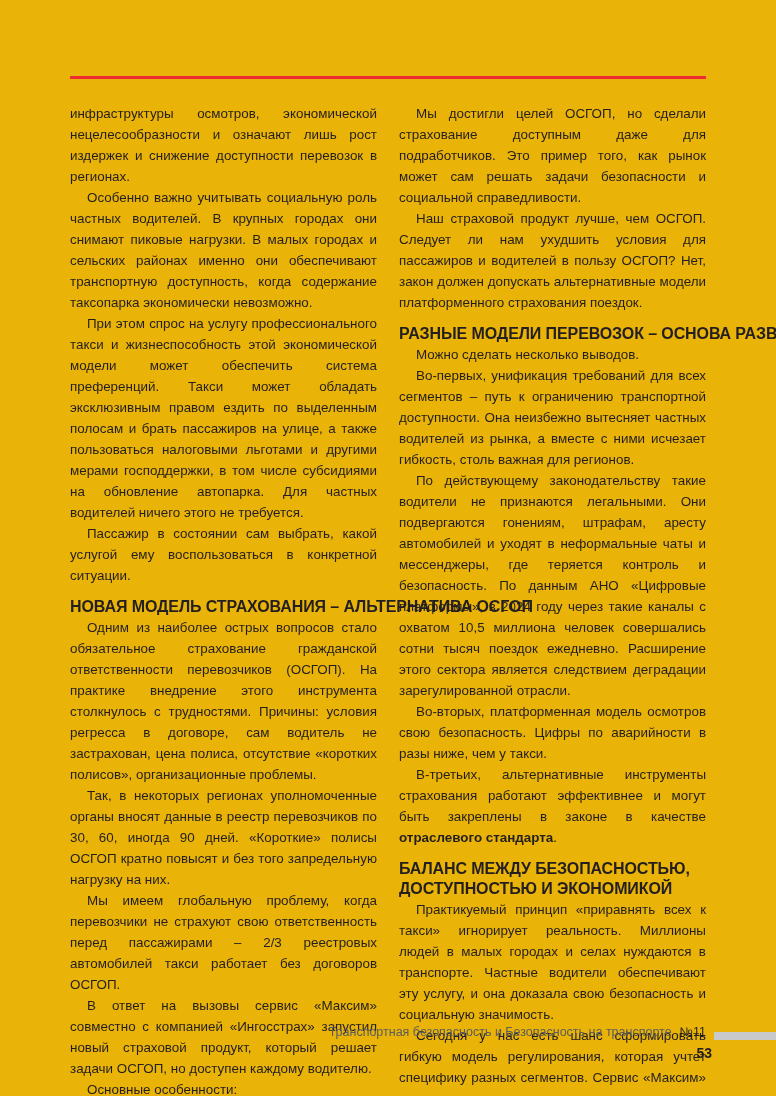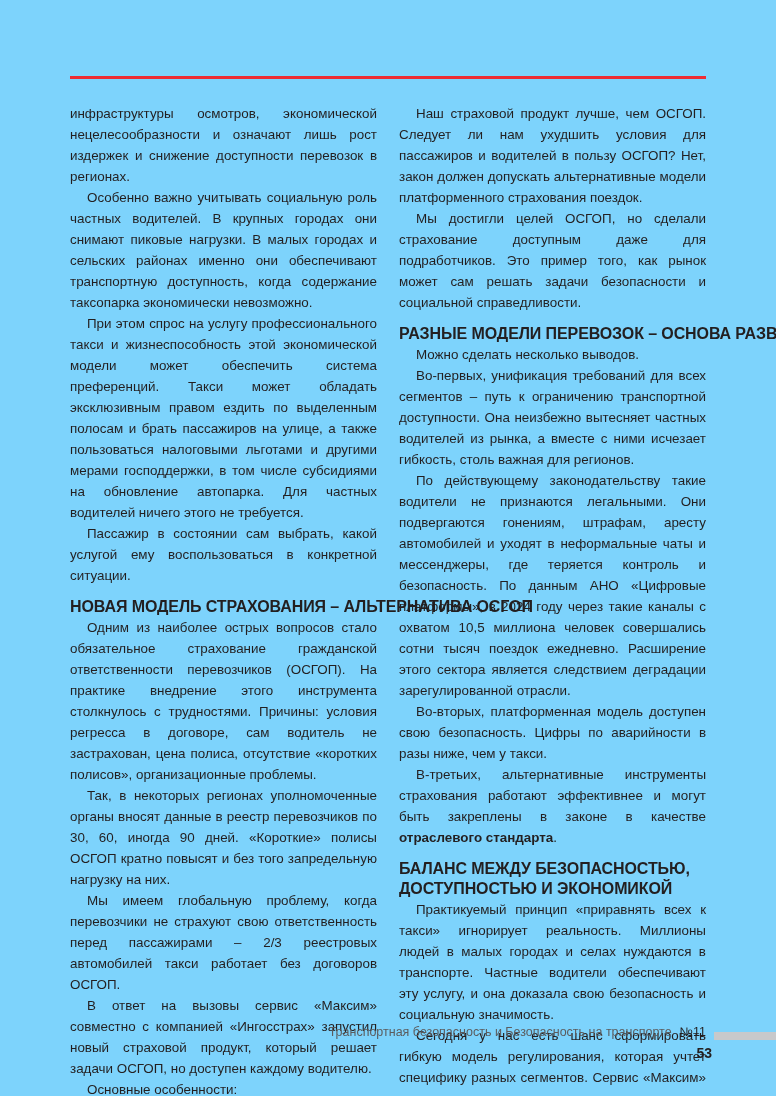--- a/index.html
+++ b/index.html
@@ -1,19 +1,19 @@
 <!DOCTYPE html>
 <html><head>
 <meta charset="utf-8">
 <style>
   html,body{margin:0;padding:0;background:#ffffff;}
   .page{
     position:relative;
     width:776px;height:1096px;
-    background:#7dd3fc;
+    background:#eab308;
     font-family:"Liberation Sans", sans-serif;
     color:#231f20;
     overflow:hidden;
   }
   .red-rule{
     position:absolute;left:70px;top:76px;
     width:636px;height:3px;
     background:#ee2b33;
   }
   .content{
@@ -77,29 +77,29 @@
 
       <p class="p">Одним из наиболее острых вопросов стало обязательное страхование гражданской ответственности перевозчиков (ОСГОП). На практике внедрение этого инструмента столкнулось с трудностями. Причины: условия регресса в договоре, сам водитель не застрахован, цена полиса, отсутствие «коротких полисов», организационные проблемы.</p>
       <p class="p">Так, в некоторых регионах уполномоченные органы вносят данные в реестр перевозчиков по 30, 60, иногда 90 дней. «Короткие» полисы ОСГОП кратно повысят и без того запредельную нагрузку на них.</p>
       <p class="p">Мы имеем глобальную проблему, когда перевозчики не страхуют свою ответственность перед пассажирами – 2/3 реестровых автомобилей такси работает без договоров ОСГОП.</p>
       <p class="p">В ответ на вызовы сервис «Максим» совместно с компанией «Ингосстрах» запустил новый страховой продукт, который решает задачи ОСГОП, но доступен каждому водителю.</p>
       <p class="p list-intro">Основные особенности:</p>
 
     </div>
 
     <div class="col">
+      <p class="p">Мы достигли целей ОСГОП, но сделали страхование доступным даже для подработчиков. Это пример того, как рынок может сам решать задачи безопасности и социальной справедливости.</p>
       <p class="p">Наш страховой продукт лучше, чем ОСГОП. Следует ли нам ухудшить условия для пассажиров и водителей в пользу ОСГОП? Нет, закон должен допускать альтернативные модели платформенного страхования поездок.</p>
-      <p class="p">Мы достигли целей ОСГОП, но сделали страхование доступным даже для подработчиков. Это пример того, как рынок может сам решать задачи безопасности и социальной справедливости.</p>
 
       <h3 class="heading">РАЗНЫЕ МОДЕЛИ ПЕРЕВОЗОК – ОСНОВА РАЗВИТИЯ</h3>
 
       <p class="p">Можно сделать несколько выводов.</p>
       <p class="p">Во-первых, унификация требований для всех сегментов – путь к ограничению транспортной доступности. Она неизбежно вытесняет частных водителей из рынка, а вместе с ними исчезает гибкость, столь важная для регионов.</p>
       <p class="p">По действующему законодательству такие водители не признаются легальными. Они подвергаются гонениям, штрафам, аресту автомобилей и уходят в неформальные чаты и мессенджеры, где теряется контроль и безопасность. По данным АНО «Цифровые платформы», в 2024 году через такие каналы с охватом 10,5 миллиона человек совершались сотни тысяч поездок ежедневно. Расширение этого сектора является следствием деградации зарегулированной отрасли.</p>
-      <p class="p">Во-вторых, платформенная модель доступен свою безопасность. Цифры по аварийности в разы ниже, чем у такси.</p>
+      <p class="p">Во-вторых, платформенная модель осмотров свою безопасность. Цифры по аварийности в разы ниже, чем у такси.</p>
 
       <p class="p"><span>В-третьих, альтернативные инструменты страхования работают эффективнее и могут быть закреплены в законе в качестве </span><span class="bold">отраслевого стандарта</span><span>.</span></p>
 
       <h3 class="heading wrap">БАЛАНС МЕЖДУ БЕЗОПАСНОСТЬЮ, ДОСТУПНОСТЬЮ И ЭКОНОМИКОЙ</h3>
 
       <p class="p">Практикуемый принцип «приравнять всех к такси» игнорирует реальность. Миллионы людей в малых городах и селах нуждаются в транспорте. Частные водители обеспечивают эту услугу, и она доказала свою безопасность и социальную значимость.</p>
       <p class="p">Сегодня у нас есть шанс сформировать гибкую модель регулирования, которая учтет специфику разных сегментов. Сервис «Максим» готов делиться опытом и участвовать в разработке таких решений. Мы убеждены: будущее отрасли – не в единообразии, а в разумном многообразии.</p>
 
     </div>
 

